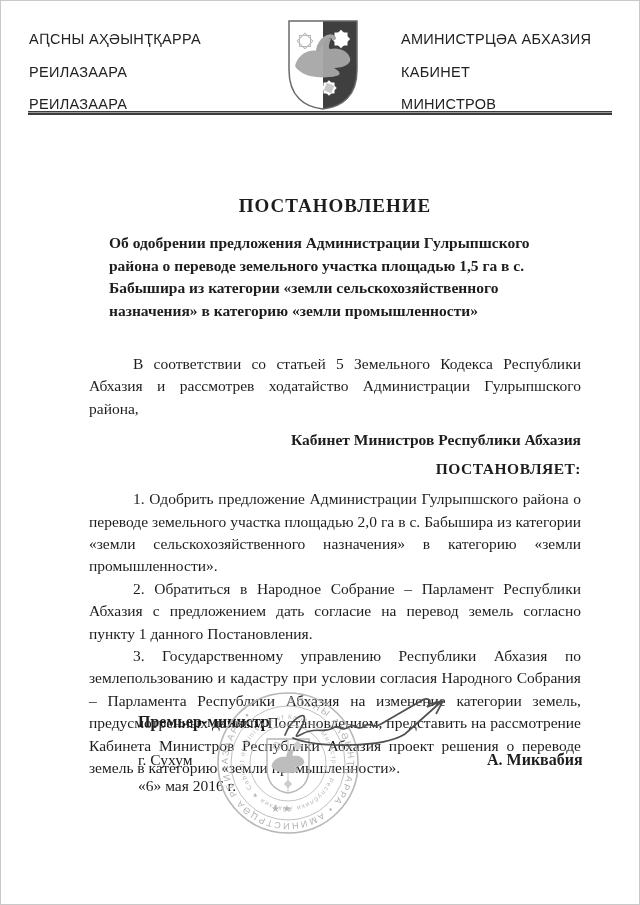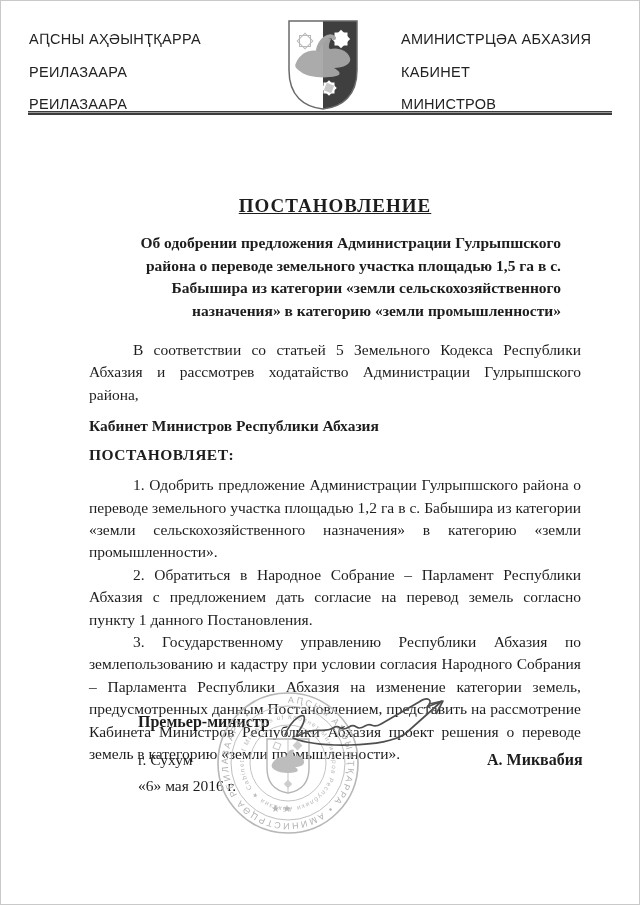--- a/index.html
+++ b/index.html
@@ -25,33 +25,33 @@
   .hdr-right{left:400px;width:212px;}
   .emblem-wrap{position:absolute;left:284px;top:17px;width:76px;height:94px;}
   .hrule{
     position:absolute;left:27px;right:27px;top:110px;height:4px;
     background:linear-gradient(#3c3c3c 0 35%, #9a9a9a 35% 60%, #3c3c3c 60% 100%);
   }
   
   .doc{position:absolute;left:88px;top:190px;width:492px;}
   .doc-title{
     text-align:center;font-weight:bold;font-size:19px;
-    letter-spacing:1px;margin:4px 0 0 0;text-decoration:underline;
+    letter-spacing:1px;margin:4px 0 0 0;
   }
   .doc-subtitle{
-    text-align:right;font-weight:bold;font-size:15.5px;
+    text-align:left;font-weight:bold;font-size:15.5px;
     line-height:22.5px;margin:15px auto 0 auto;width:452px;
   }
   .para{
     font-size:15.5px;line-height:22.4px;text-align:justify;
     text-indent:44px;margin:0;
   }
-  .preamble{margin-top:17px;}
+  .preamble{margin-top:31px;}
   .center-bold{
-    text-align:left;font-weight:bold;font-size:15.5px;margin:11px 0 0 0;
+    text-align:right;font-weight:bold;font-size:15.5px;margin:11px 0 0 0;
   }
   .resolves{letter-spacing:.5px;}
   .items{margin-top:10px;}
   
   .sig{position:absolute;left:137px;top:712px;font-size:15.5px;}
   .sig-post{font-weight:bold;font-size:16px;margin:0 0 20px 0;}
   .sig-line{margin:0 0 7.5px 0;line-height:18px;}
   .sig-name{
     position:absolute;left:486px;top:714px;
     font-weight:bold;font-size:16px;white-space:nowrap;margin-top:36px;
@@ -108,21 +108,21 @@
 <div class="doc">
   <h1 class="doc-title">ПОСТАНОВЛЕНИЕ</h1>
   <div class="doc-subtitle">Об одобрении предложения Администрации Гулрыпшского района о переводе земельного участка площадью 1,5 га в с. Бабышира из категории «земли сельскохозяйственного назначения» в категорию «земли промышленности»</div>
 
   <p class="para preamble">В соответствии со статьей 5 Земельного Кодекса Республики Абхазия и рассмотрев ходатайство Администрации Гулрыпшского района,</p>
 
   <div class="center-bold">Кабинет Министров Республики Абхазия</div>
   <div class="center-bold resolves">ПОСТАНОВЛЯЕТ:</div>
 
   <div class="items">
-    <p class="para">1.  Одобрить предложение Администрации Гулрыпшского района о переводе земельного участка площадью 1,2 га в с. Бабышира из категории «земли сельскохозяйственного назначения» в категорию «земли промышленности».</p>
+    <p class="para">1.  Одобрить предложение Администрации Гулрыпшского района о переводе земельного участка площадью 2,0 га в с. Бабышира из категории «земли сельскохозяйственного назначения» в категорию «земли промышленности».</p>
     <p class="para">2.  Обратиться в Народное Собрание – Парламент Республики Абхазия с предложением дать согласие на перевод земель согласно пункту 1 данного Постановления.</p>
     <p class="para">3.  Государственному управлению Республики Абхазия по землепользованию и кадастру при условии согласия Народного Собрания – Парламента Республики Абхазия на изменение категории земель, предусмотренных данным Постановлением, представить на рассмотрение Кабинета Министров Республики Абхазия проект решения о переводе земель в категорию «земли промышленности».</p>
   </div>
 </div>
 
 <div class="sig">
   <div class="sig-post">Премьер-министр</div>
   <div class="sig-line">г. Сухум</div>
   <div class="sig-line">«6» мая 2016 г.</div>
 </div>

